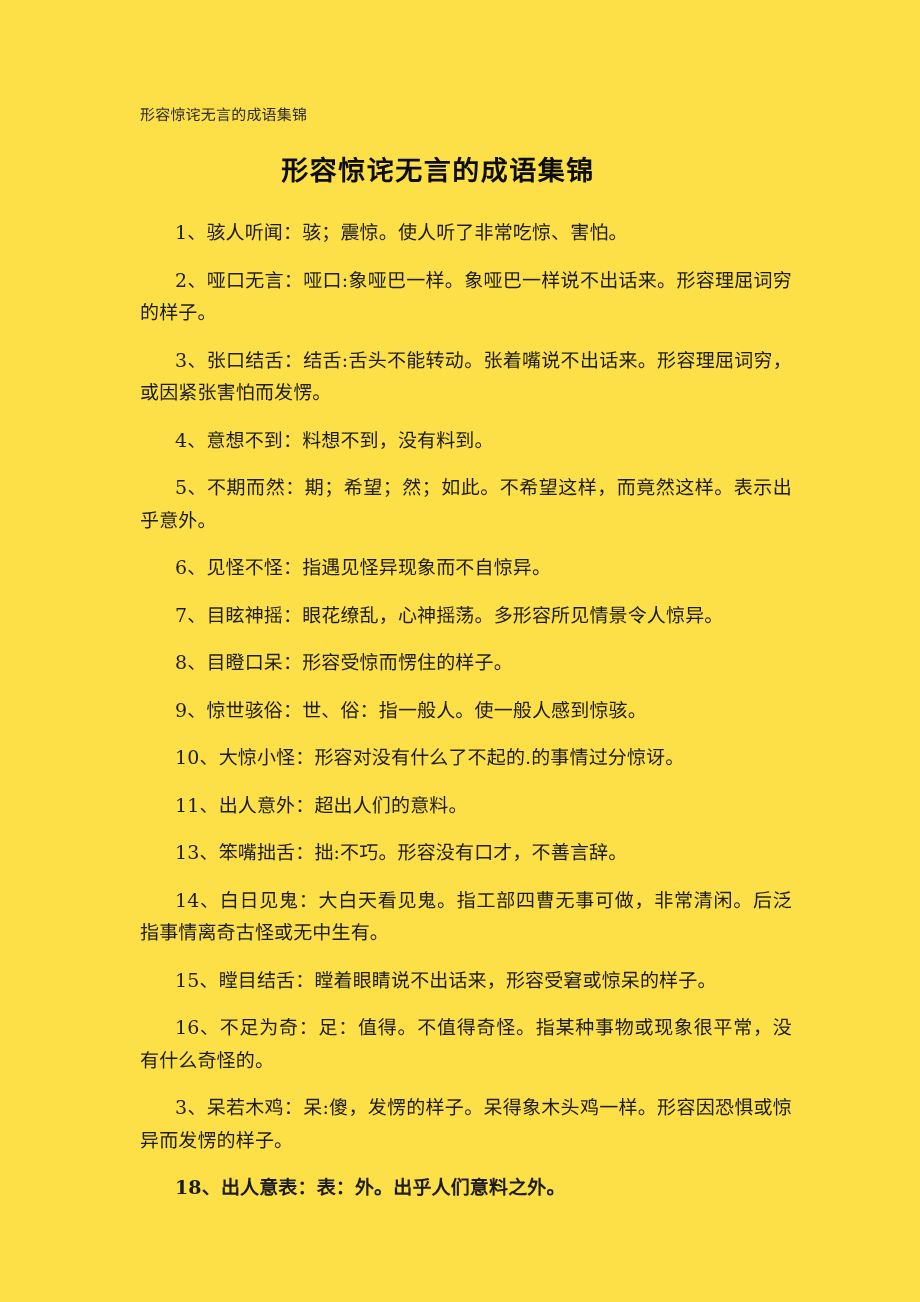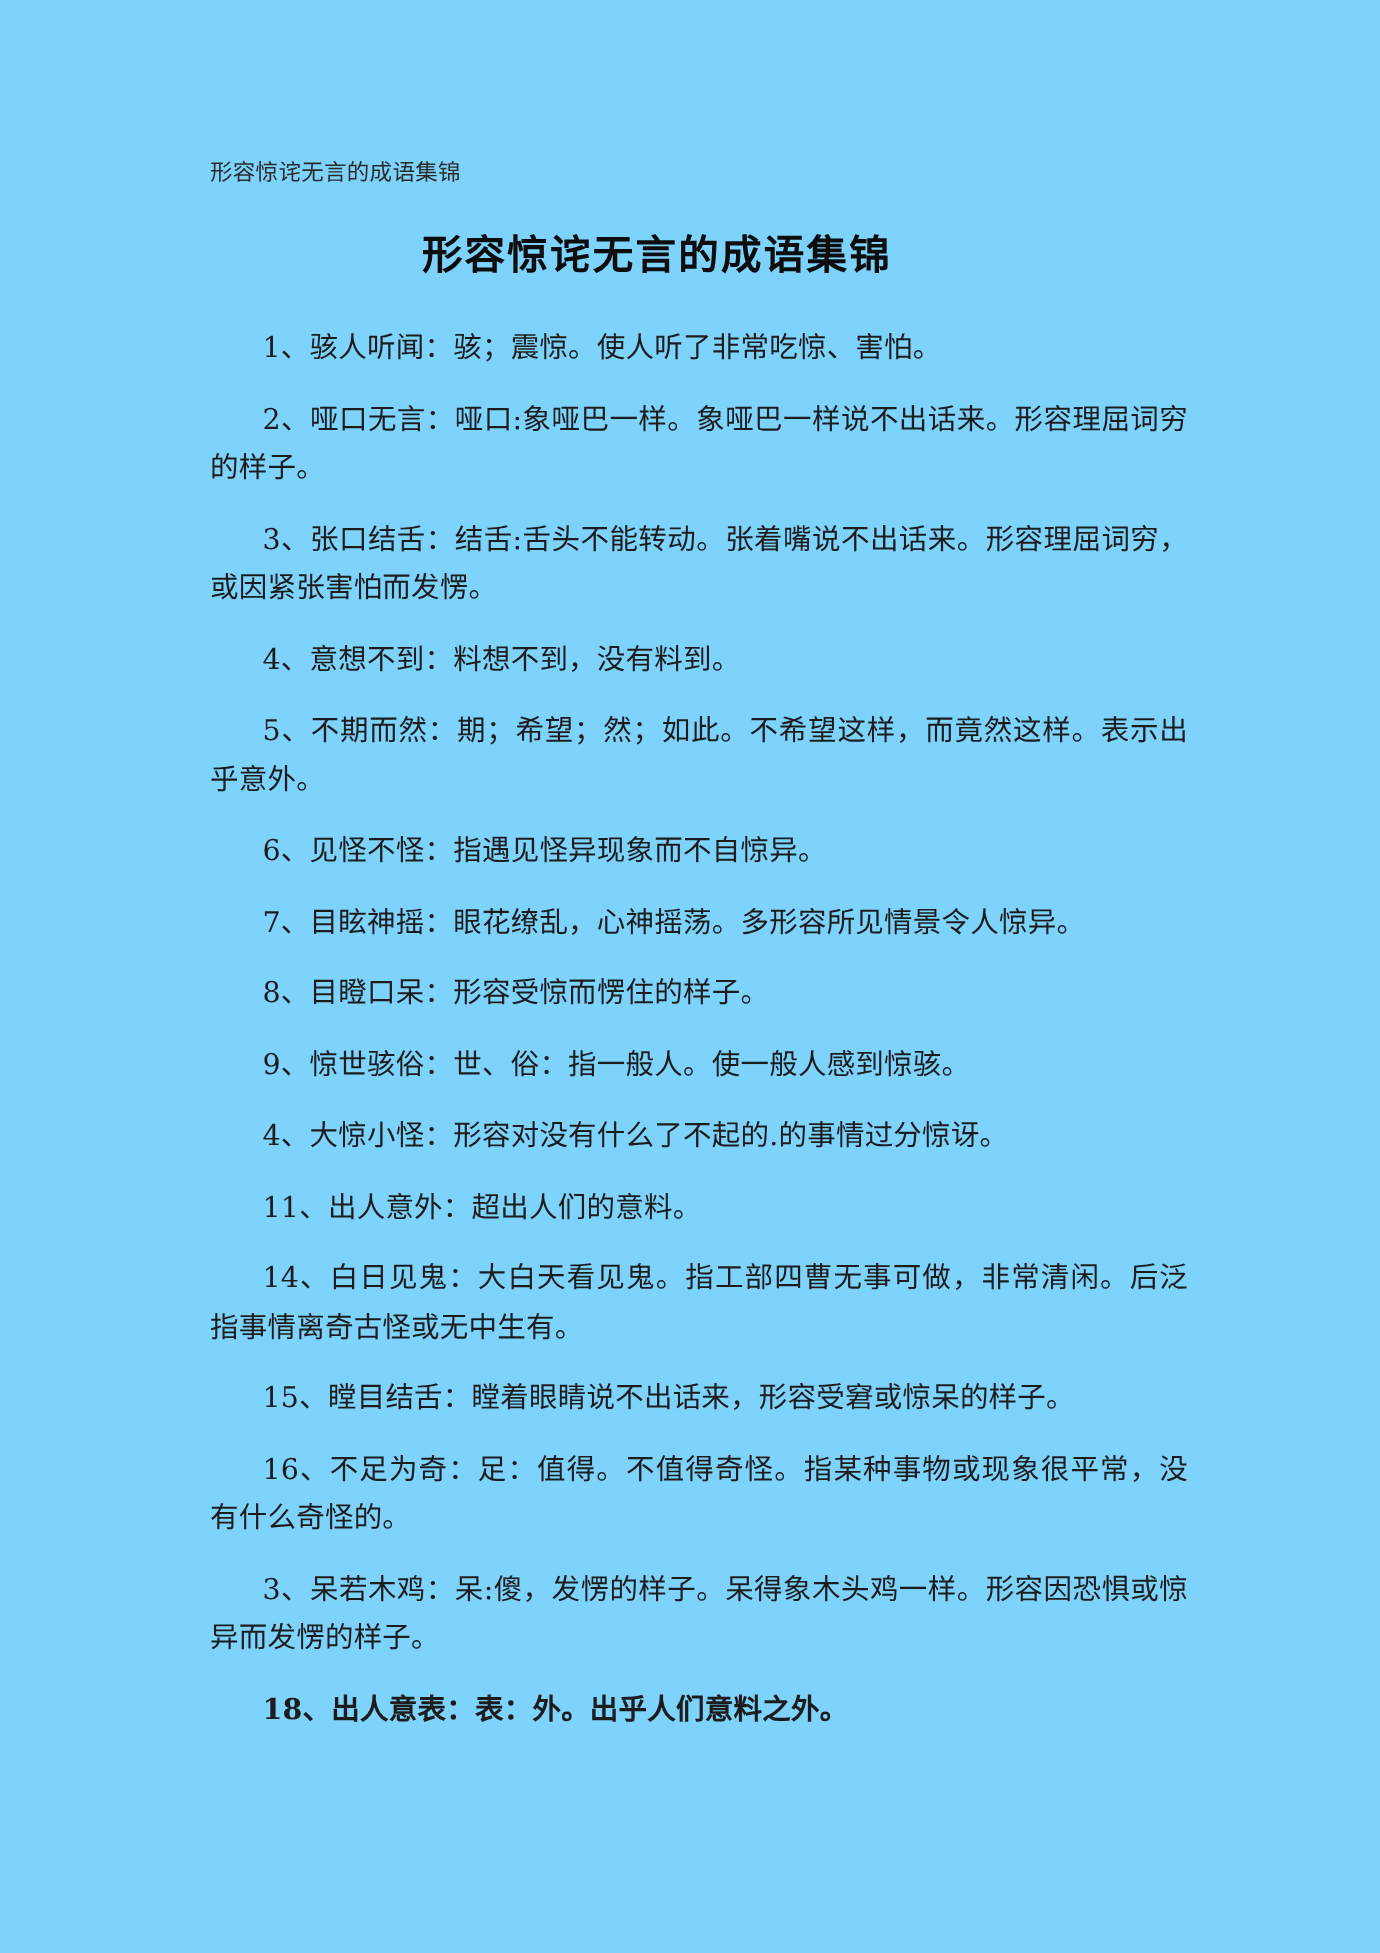--- a/index.html
+++ b/index.html
@@ -13,21 +13,21 @@
     height: 1302px;
     overflow: hidden;
     font-family: "DejaVu Serif", "Liberation Serif", serif;
     color: #1a1a1a;
     -webkit-font-smoothing: antialiased;
   }
   .page {
     position: relative;
     width: 920px;
     height: 1302px;
-    background: #7dd3fc;
+    background: #fde047;
     box-sizing: border-box;
   }
   .content {
     position: absolute;
     left: 140px;
     top: 104px;
     width: 652px;
   }
   .doc-header {
     font-size: 15px;
@@ -76,22 +76,23 @@
     <div>
       <p class="entry">1、骇人听闻：骇；震惊。使人听了非常吃惊、害怕。</p>
       <p class="entry">2、哑口无言：哑口:象哑巴一样。象哑巴一样说不出话来。形容理屈词穷的样子。</p>
       <p class="entry">3、张口结舌：结舌:舌头不能转动。张着嘴说不出话来。形容理屈词穷，或因紧张害怕而发愣。</p>
       <p class="entry">4、意想不到：料想不到，没有料到。</p>
       <p class="entry">5、不期而然：期；希望；然；如此。不希望这样，而竟然这样。表示出乎意外。</p>
       <p class="entry">6、见怪不怪：指遇见怪异现象而不自惊异。</p>
       <p class="entry">7、目眩神摇：眼花缭乱，心神摇荡。多形容所见情景令人惊异。</p>
       <p class="entry">8、目瞪口呆：形容受惊而愣住的样子。</p>
       <p class="entry">9、惊世骇俗：世、俗：指一般人。使一般人感到惊骇。</p>
-      <p class="entry">4、大惊小怪：形容对没有什么了不起的.的事情过分惊讶。</p>
+      <p class="entry">10、大惊小怪：形容对没有什么了不起的.的事情过分惊讶。</p>
       <p class="entry">11、出人意外：超出人们的意料。</p>
+      <p class="entry">13、笨嘴拙舌：拙:不巧。形容没有口才，不善言辞。</p>
       <p class="entry">14、白日见鬼：大白天看见鬼。指工部四曹无事可做，非常清闲。后泛指事情离奇古怪或无中生有。</p>
       <p class="entry">15、瞠目结舌：瞠着眼睛说不出话来，形容受窘或惊呆的样子。</p>
       <p class="entry">16、不足为奇：足：值得。不值得奇怪。指某种事物或现象很平常，没有什么奇怪的。</p>
       <p class="entry">3、呆若木鸡：呆:傻，发愣的样子。呆得象木头鸡一样。形容因恐惧或惊异而发愣的样子。</p>
       <p class="entry">18、出人意表：表：外。出乎人们意料之外。</p>
     </div>
 
   </div>
 </div>
 

